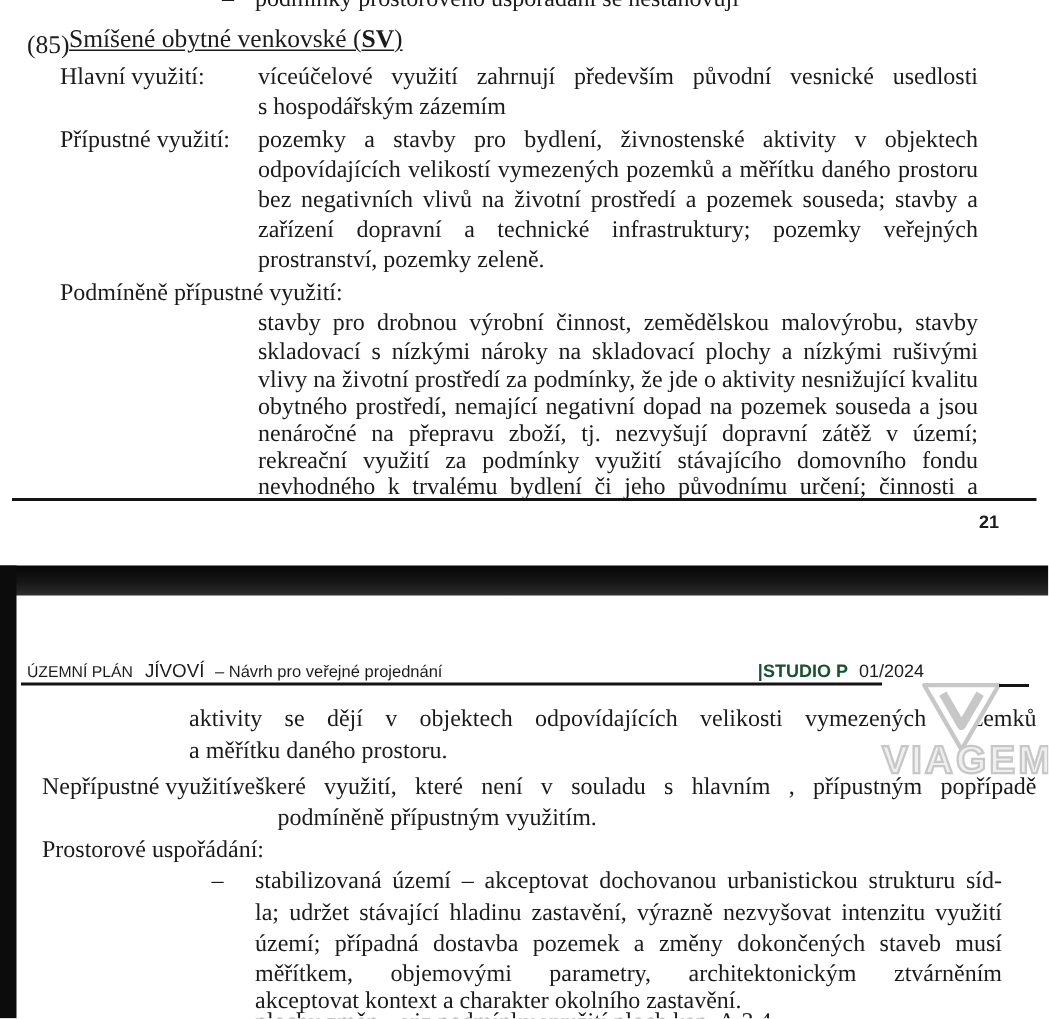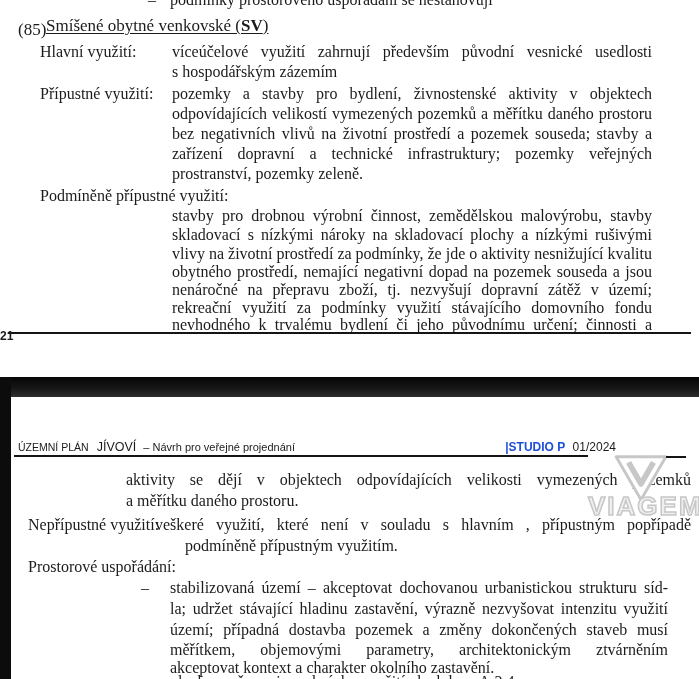--- a/index.html
+++ b/index.html
@@ -50,32 +50,32 @@
   <div class="line lbl" style="top:186px;left:40px">Podmíněně přípustné využití:</div>
   <div class="line just" style="top:206px;left:172px;width:480px">stavby pro drobnou výrobní činnost, zemědělskou malovýrobu, stavby</div>
   <div class="line just" style="top:225px;left:172px;width:480px">skladovací s nízkými nároky na skladovací plochy a nízkými rušivými</div>
   <div class="line just" style="top:244px;left:172px;width:480px">vlivy na životní prostředí za podmínky, že jde o aktivity nesnižující kvalitu</div>
   <div class="line just" style="top:262px;left:172px;width:480px">obytného prostředí, nemající negativní dopad na pozemek souseda a jsou</div>
   <div class="line just" style="top:280px;left:172px;width:480px">nenáročné na přepravu zboží, tj. nezvyšují dopravní zátěž v území;</div>
   <div class="line just" style="top:298px;left:172px;width:480px">rekreační využití za podmínky využití stávajícího domovního fondu</div>
   <div class="line just" style="top:315px;left:172px;width:480px">nevhodného k trvalému bydlení či jeho původnímu určení; činnosti a</div>
 
   <div class="rule" style="top:332px;left:8px;width:683px;height:2px"></div>
-  <div class="line sans" style="top:326px;left:0;width:666px;text-align:left;font-size:12px;font-weight:bold">21</div>
+  <div class="line sans" style="top:338px;left:0;width:666px;text-align:right;font-size:12px;font-weight:bold">21</div>
 
   <div id="dark-band"></div>
   <div id="left-strip"></div>
 
   <div class="hdr-left">
     <span style="font-size:10.5px">ÚZEMNÍ PLÁN</span>
     <span style="font-weight:normal;font-size:12.5px;margin-left:5px">JÍVOVÍ</span>
     <span style="margin-left:4px">– Návrh pro veřejné projednání</span>
   </div>
   <div class="hdr-right">
-    <span style="font-weight:bold;color:#1d4ed8">|STUDIO P</span>
+    <span style="font-weight:bold;color:#14532d">|STUDIO P</span>
     <span style="margin-left:4px">01/2024</span>
   </div>
   <div class="rule z4" style="top:455px;left:14px;width:574px;height:2px"></div>
   <div class="rule z4" style="top:456px;left:666px;width:20px;height:2px"></div>
 
   <div class="line just" style="top:470px;left:126px;width:565px">aktivity se dějí v objektech odpovídajících velikosti vymezených pozemků</div>
   <div class="line" style="top:491px;left:126px">a měřítku daného prostoru.</div>
 
   <div class="line lbl" style="top:515px;left:28px">Nepřípustné využití:</div>
   <div class="line just" style="top:515px;left:155px;width:536px">veškeré využití, které není v souladu s hlavním , přípustným popřípadě</div>

